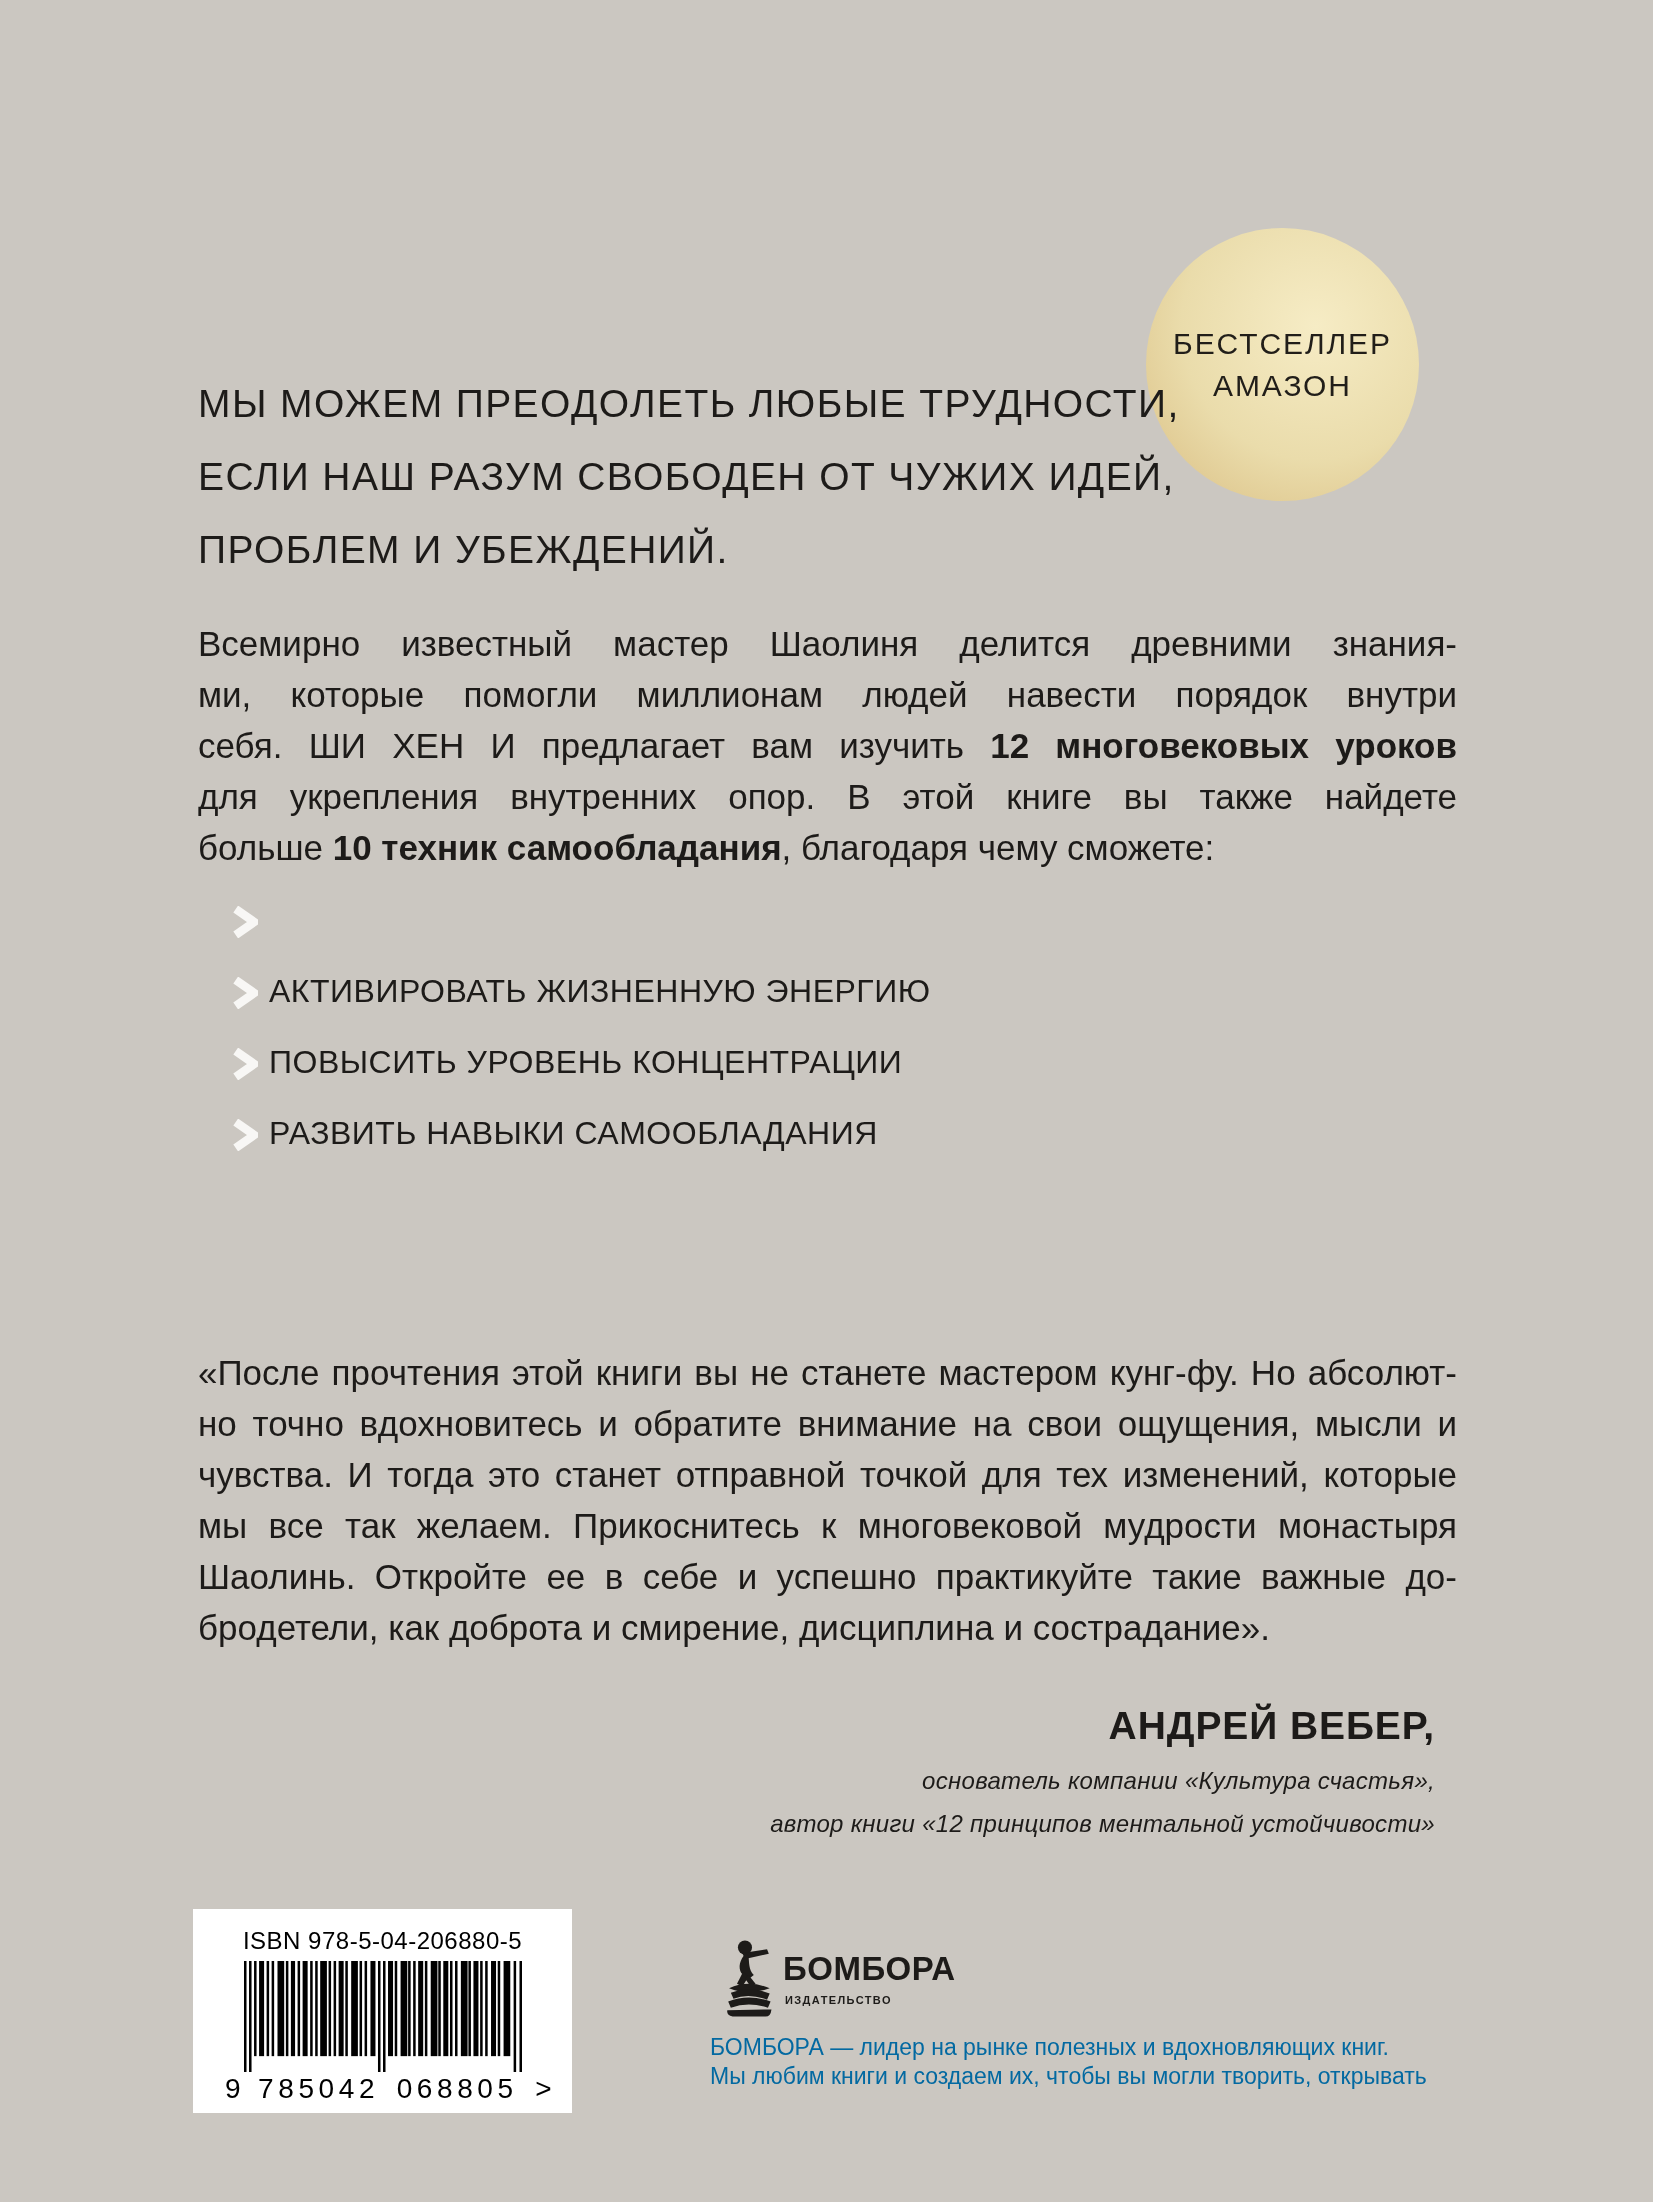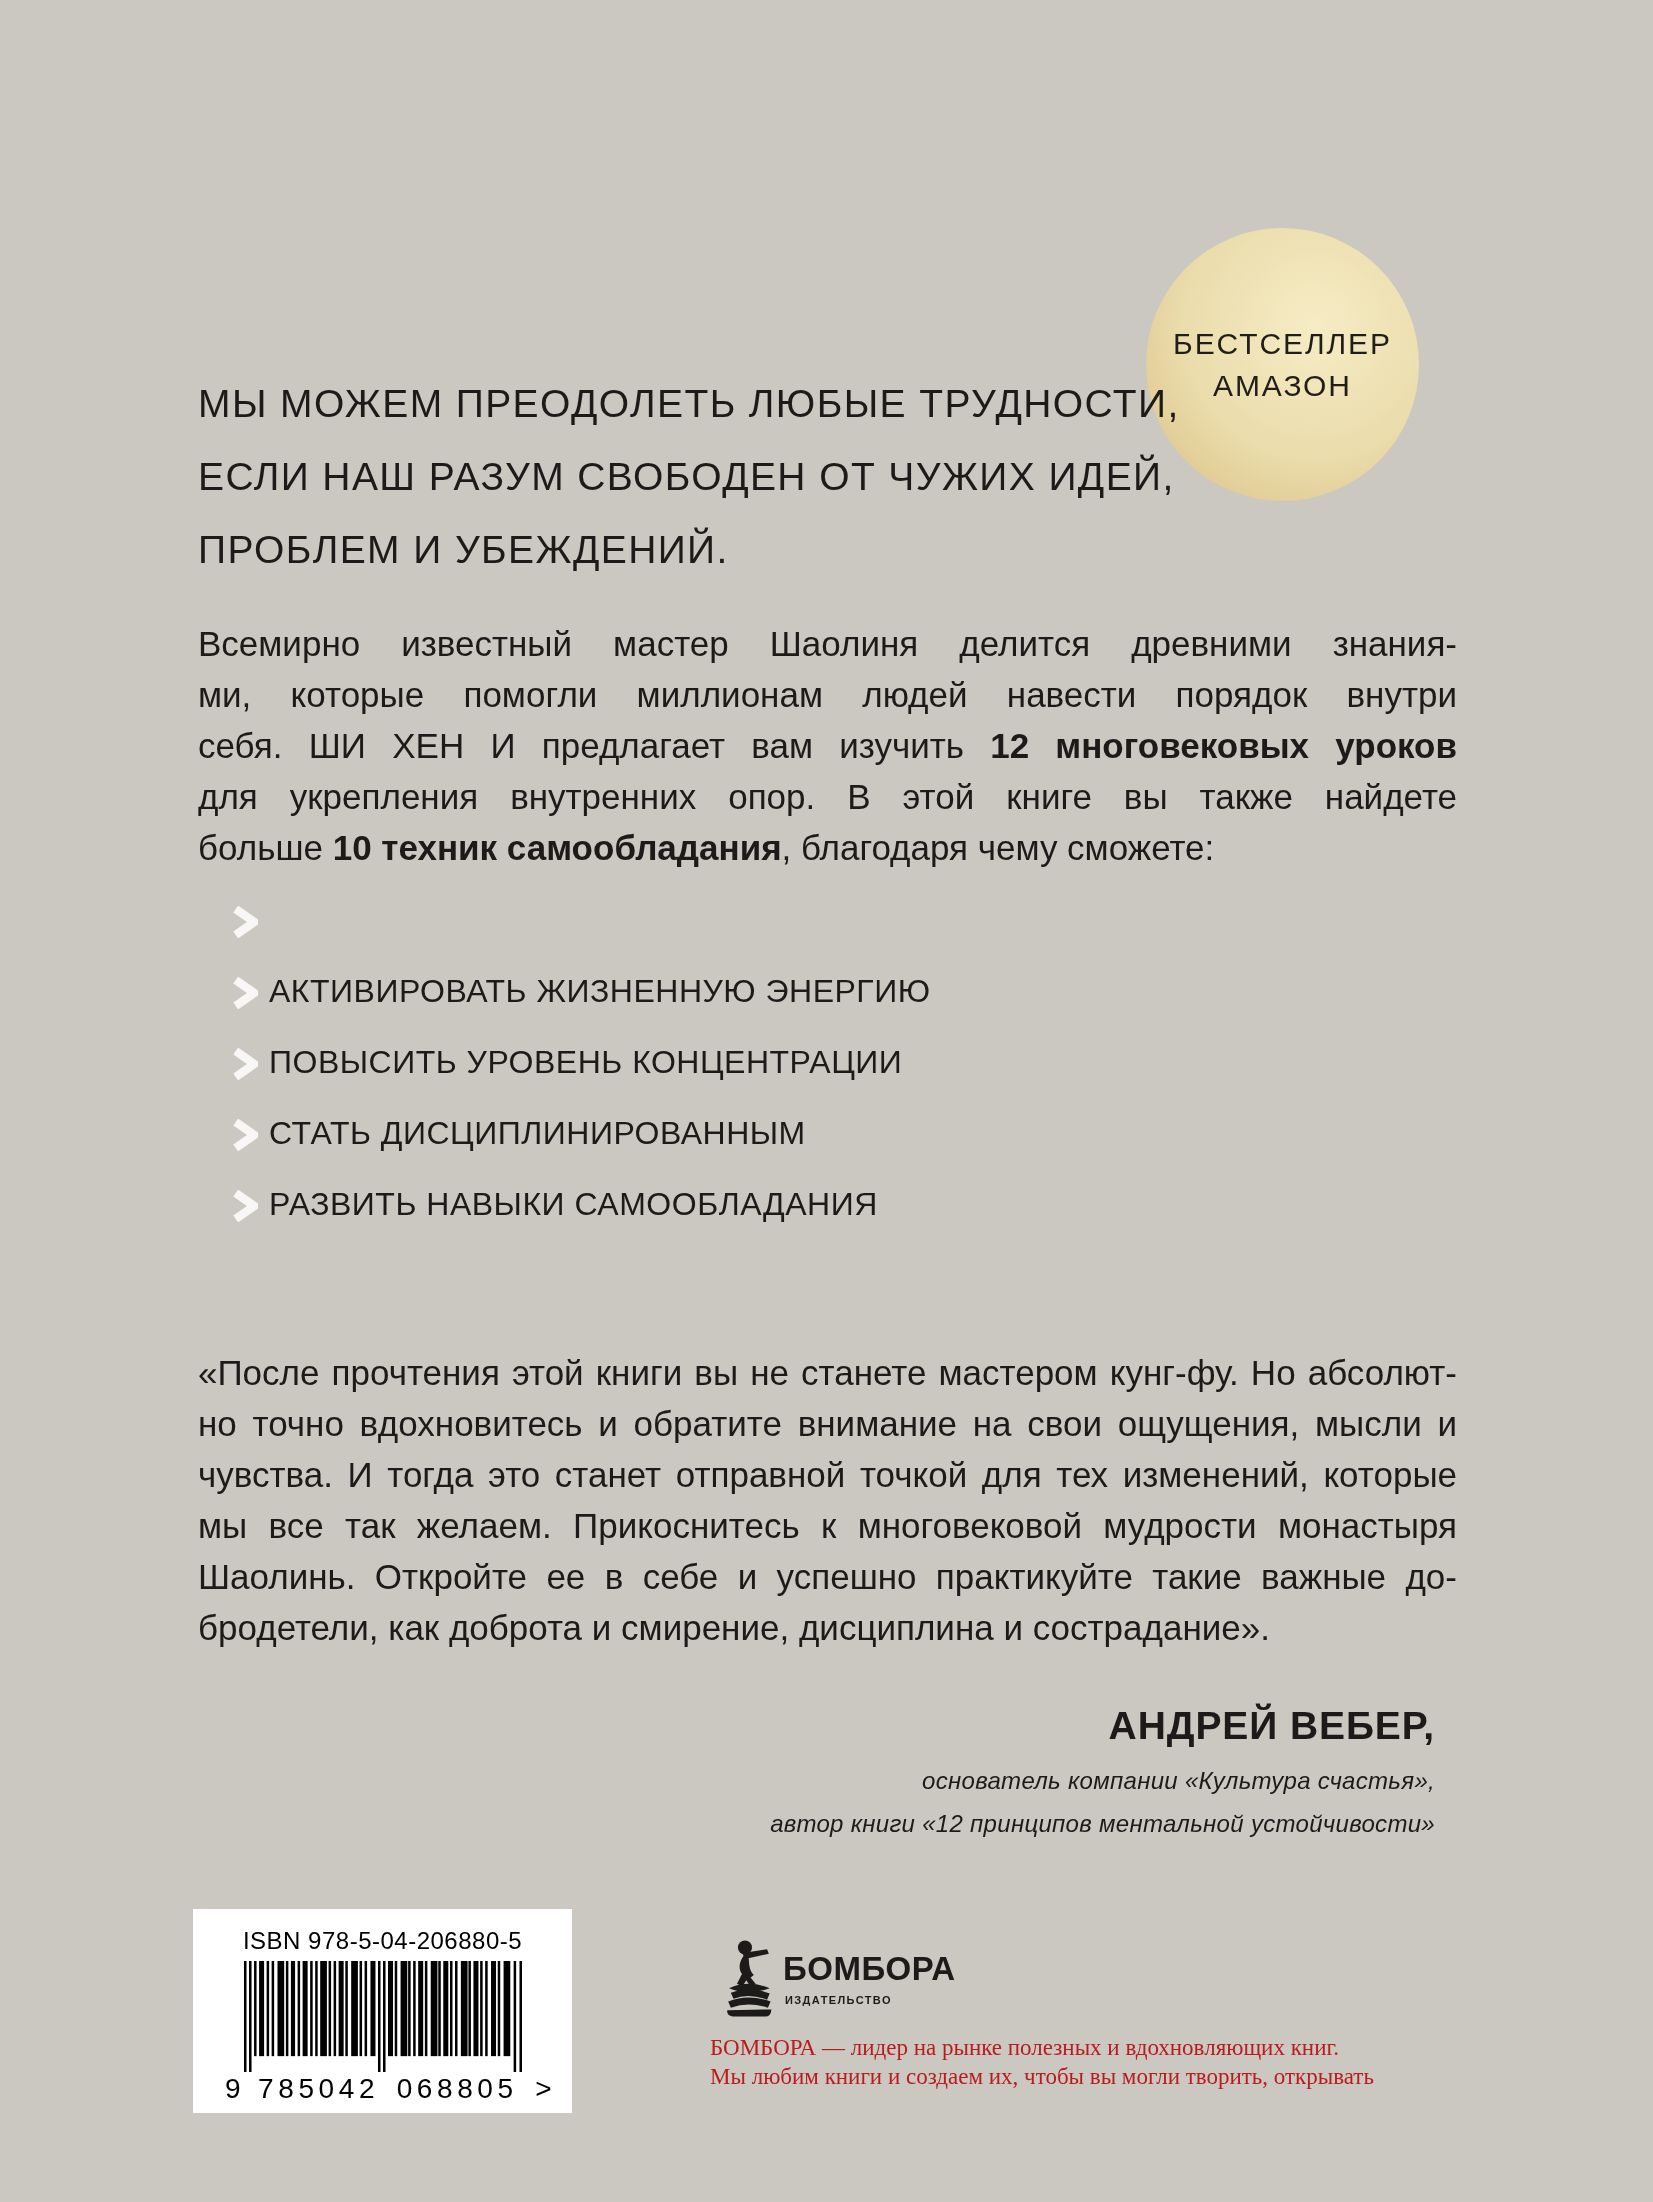--- a/index.html
+++ b/index.html
@@ -39,21 +39,21 @@
   
   .barcode-panel{position:absolute;left:193px;top:1909px;width:379px;height:204px;background:var(--panel);padding-top:18px;}
   .isbn-label{text-align:center;font-size:24px;color:#000;letter-spacing:0.5px;}
   .bars{display:block;margin:5.6px auto 0 auto;}
   .digits{display:flex;justify-content:space-between;align-items:baseline;padding:0 20.4px 0 32px;margin-top:1.9px;font-size:28px;color:#000;}
   .digits .grp{letter-spacing:4.6px;}
   
   .pub-logo{position:absolute;left:722px;top:1939px;}
   .pub-name{position:absolute;left:783px;top:1950px;font-size:33px;font-weight:700;letter-spacing:0.5px;}
   .pub-sub{position:absolute;left:785px;top:1994px;font-size:11px;font-weight:700;letter-spacing:1.4px;}
-  .tagline{position:absolute;left:710px;top:2033px;width:761px;font-size:23px;line-height:29px;color:#b91c1c;font-family:Liberation Serif, serif;}
+  .tagline{position:absolute;left:710px;top:2033px;width:761px;font-size:23px;line-height:29px;color:#0369a1;}
 </style>
 </head>
 <body>
 
 <div class="page">
 
   <div class="badge">
     <div class="badge-text">
       <div>БЕСТСЕЛЛЕР</div>
       <div>АМАЗОН</div>
@@ -84,26 +84,20 @@
       <svg class="chev" width="26" height="32" viewBox="0 0 28 34">
           <polyline points="4,3 24,17 4,31" fill="none" stroke="#f8f7f5" stroke-width="9"></polyline>
         </svg>
       <span class="bt">АКТИВИРОВАТЬ ЖИЗНЕННУЮ ЭНЕРГИЮ</span>
     </div>
     <div class="bullet-row">
       <svg class="chev" width="26" height="32" viewBox="0 0 28 34">
           <polyline points="4,3 24,17 4,31" fill="none" stroke="#f8f7f5" stroke-width="9"></polyline>
         </svg>
       <span class="bt">ПОВЫСИТЬ УРОВЕНЬ КОНЦЕНТРАЦИИ</span>
-    </div>
-    <div class="bullet-row">
-      <svg class="chev" width="26" height="32" viewBox="0 0 28 34">
-          <polyline points="4,3 24,17 4,31" fill="none" stroke="#f8f7f5" stroke-width="9"></polyline>
-        </svg>
-      <span class="bt">СТАТЬ ДИСЦИПЛИНИРОВАННЫМ</span>
     </div>
     <div class="bullet-row">
       <svg class="chev" width="26" height="32" viewBox="0 0 28 34">
           <polyline points="4,3 24,17 4,31" fill="none" stroke="#f8f7f5" stroke-width="9"></polyline>
         </svg>
       <span class="bt">РАЗВИТЬ НАВЫКИ САМООБЛАДАНИЯ</span>
     </div>
   </div>
 
   <div class="quote">

